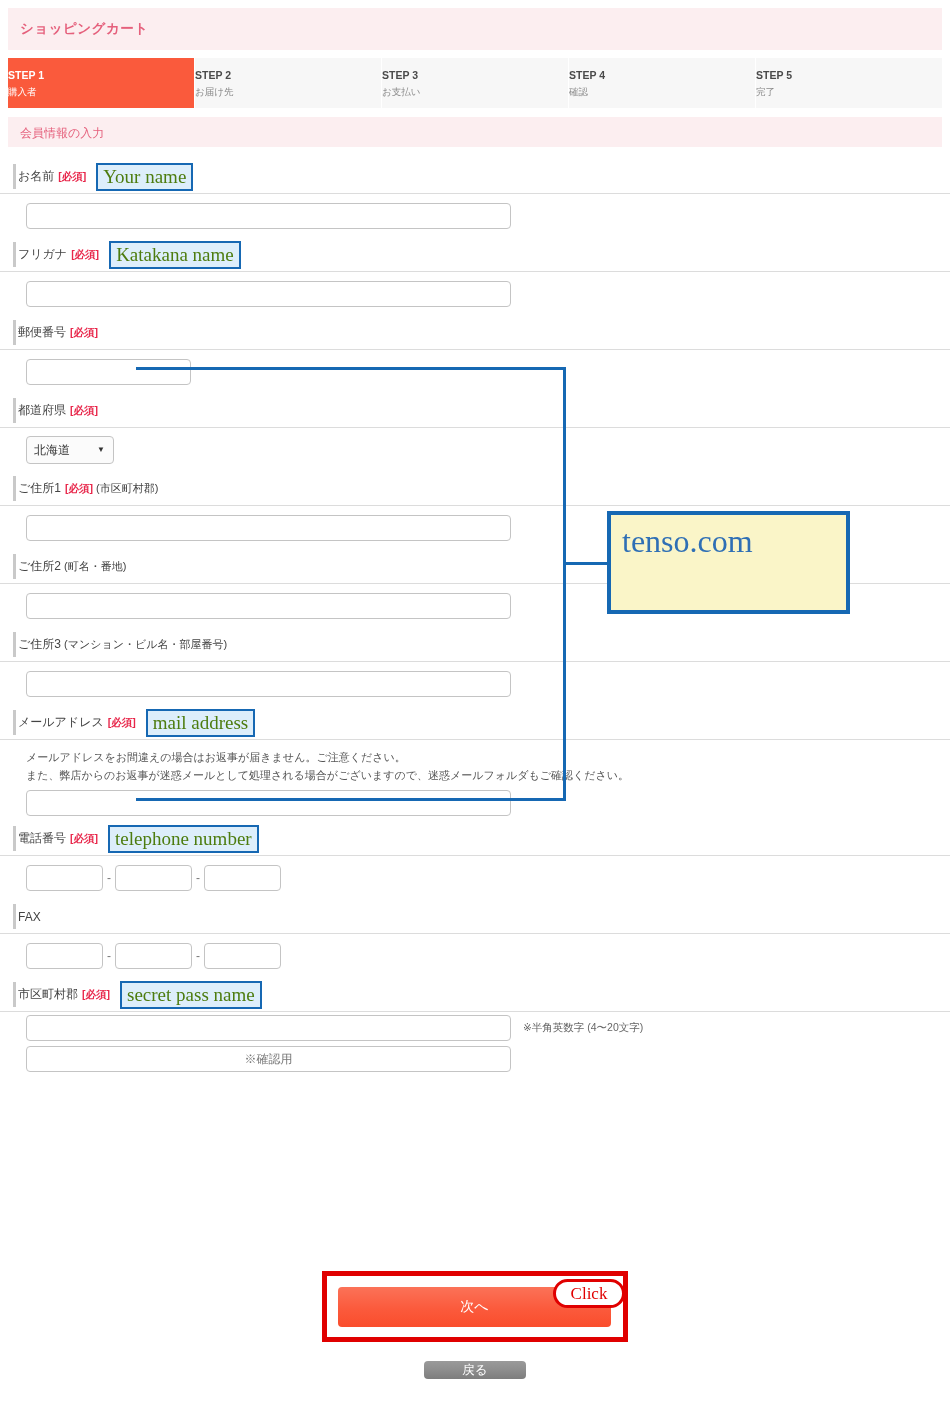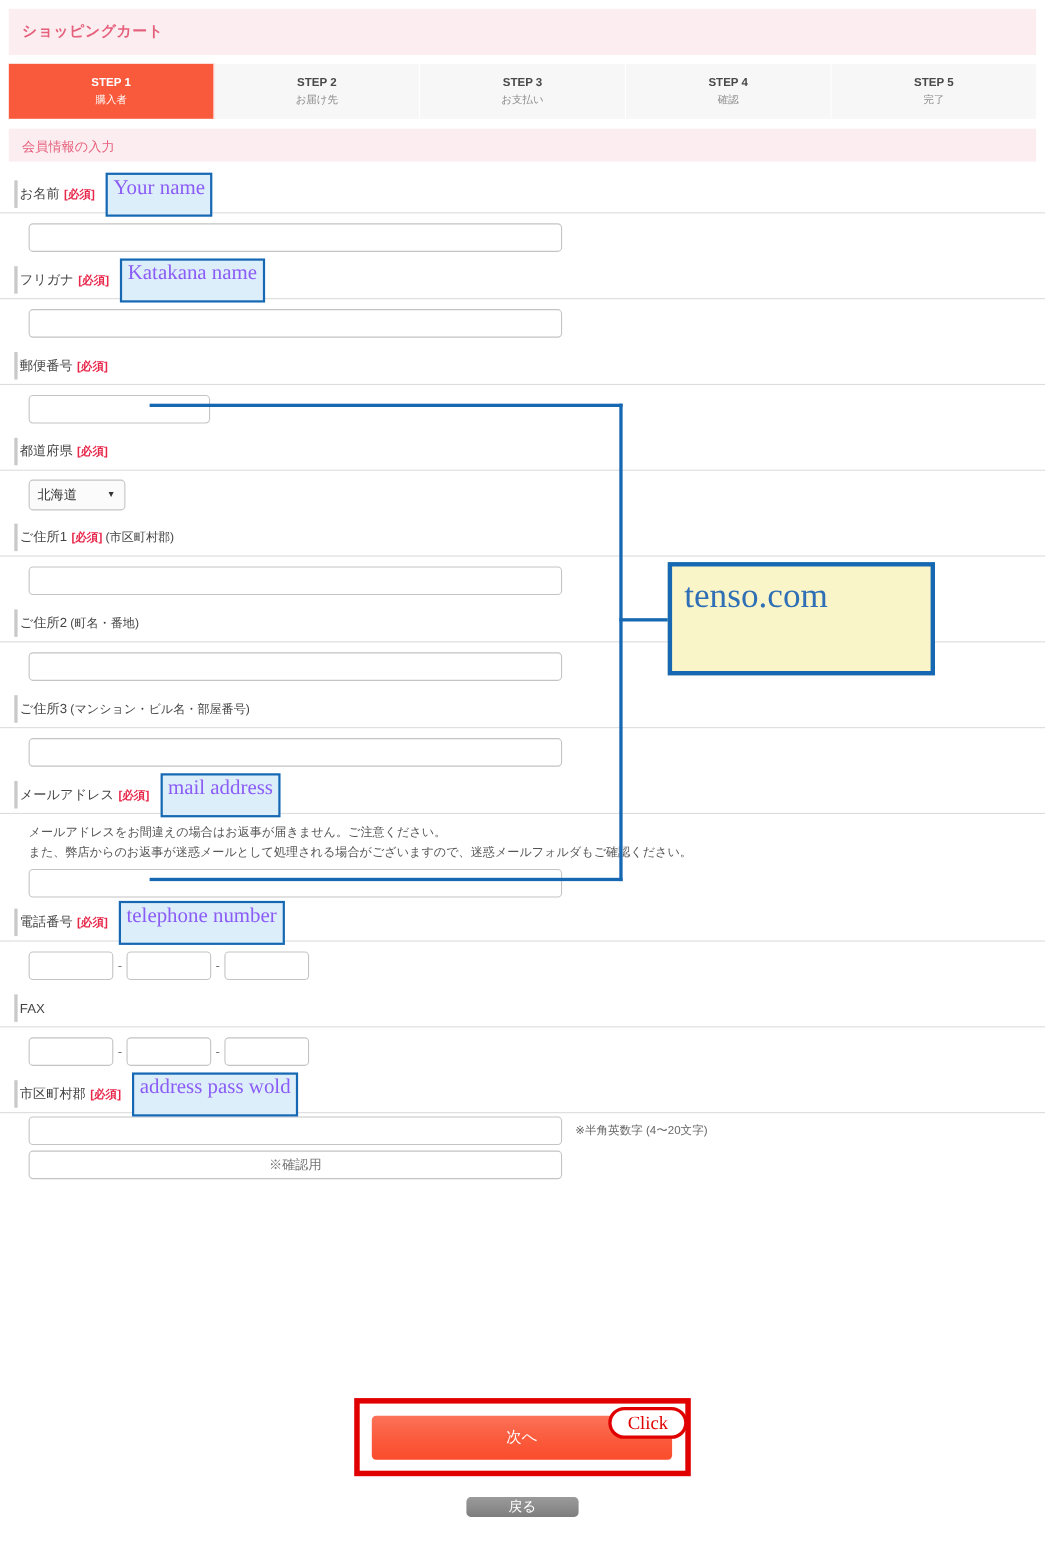--- a/index.html
+++ b/index.html
@@ -44,21 +44,21 @@
     width: 934px;
     height: 50px;
     display: flex;
   }
   .step {
     flex: 1 1 0;
     background: #f7f7f7;
     border-right: 1px solid #ffffff;
     display: flex;
     flex-direction: column;
-    align-items: center;
+    align-items: flex-start;
     justify-content: center;
     box-sizing: border-box;
   }
   .step:last-child { border-right: none; }
   .step.active { background: #fa5a3c; }
   .step-num {
     font-size: 10.5px;
     font-weight: bold;
     color: #4a4a4a;
     line-height: 15px;
@@ -132,25 +132,25 @@
     color: #444444;
     margin-left: 3px;
     white-space: nowrap;
   }
 
   
   .chip {
     margin-left: 10px;
     border: 2px solid #1668b3;
     background: #ddeefb;
-    color: #8b5cf6;
+    color: #4d7c0f;
     font-family: "Liberation Serif", "DejaVu Serif", serif;
     font-size: 19px;
     line-height: 21px;
-    padding: 1px 5px 14px 5px;
+    padding: 1px 5px 2px 5px;
     white-space: nowrap;
   }
 
   .input-row {
     height: 44px;
     display: flex;
     align-items: center;
     padding-left: 26px;
     box-sizing: border-box;
   }
@@ -441,21 +441,21 @@
       <input class="txt tel" type="text" value="" style="">
       <span class="dash">-</span>
       <input class="txt tel" type="text" value="" style="">
     </div>
   </div>
 
   <div class="field">
     <div class="label-row">
       <span class="label-text">市区町村郡</span>
       <span class="req">[必須]</span>
-      <span class="chip">address pass wold</span>
+      <span class="chip">secret pass name</span>
     </div>
     <div class="input-row" style="height:31px;">
       <input class="txt wide" type="text" value="" style="">
       <span class="hint">※半角英数字 (4〜20文字)</span>
     </div>
     <div class="input-row" style="height:31px;">
       <input class="txt wide" type="text" placeholder="※確認用" style="">
     </div>
   </div>
 

